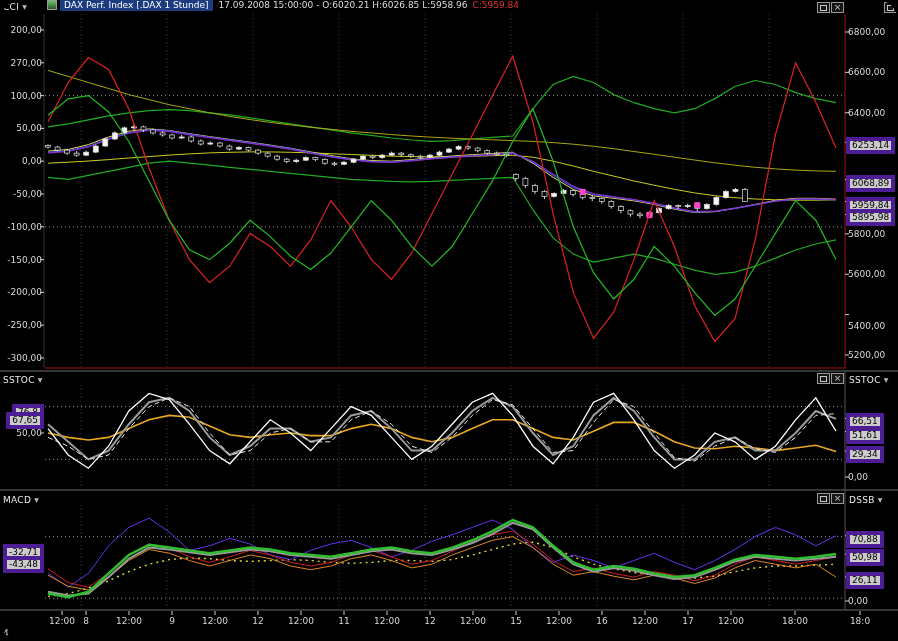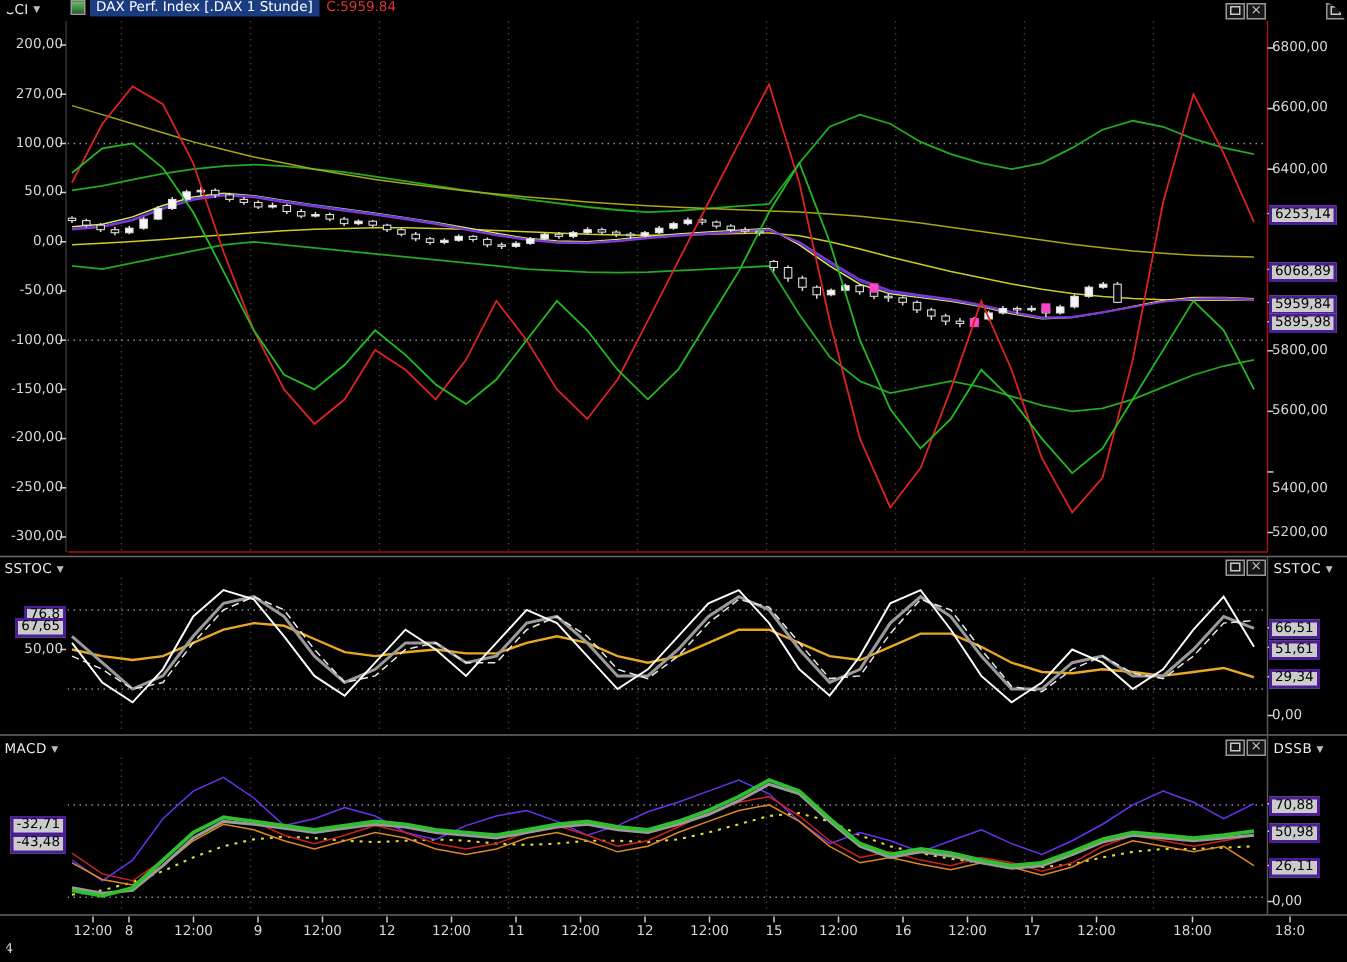--- a/index.html
+++ b/index.html
@@ -8,21 +8,21 @@
   #chart-svg{position:absolute;left:0;top:0;z-index:1;}
   .selector{position:absolute;height:11px;display:flex;align-items:center;font-size:9px;
             color:#ececec;cursor:pointer;z-index:6;letter-spacing:0.3px;}
   .selector .arrow{font-size:6px;margin-left:3px;color:#bdbdbd;line-height:6px;}
   .axis-col{position:absolute;top:0;height:593px;z-index:5;}
   #axis-left{left:0;width:44px;}
   #axis-right{left:846px;width:52px;}
   .axis-label{position:absolute;font-size:9px;line-height:10px;color:#d8d8d8;white-space:nowrap;}
   #axis-left .axis-label{right:2px;}
   #axis-right .axis-label{left:2px;}
-  .axis-label.boxed{background:#cbcbcb;color:#000;border:2px solid #4c1d95;padding:0 2px;line-height:9px;}
+  .axis-label.boxed{background:#cbcbcb;color:#000;border:4px solid #4c1d95;padding:0 2px;line-height:9px;}
   #axis-left .axis-label.boxed{right:0;}
   #axis-right .axis-label.boxed{left:0;}
   #title-bar{position:absolute;left:45px;top:0;width:772px;height:13px;display:flex;align-items:flex-start;
              font-size:9px;z-index:6;background:#000;overflow:hidden;}
   #title-instrument{background:#1c3c80;color:#fff;padding:0 4px;height:11px;line-height:11px;white-space:nowrap;cursor:pointer;}
   #title-quote{margin-left:6px;color:#dcdcdc;white-space:nowrap;}
   #title-close{margin-left:5px;color:#e03434;white-space:nowrap;}
   .chart-icon{width:8px;height:8px;margin:0 3px 0 2px;background:linear-gradient(180deg,#67c067,#2a5c2a);
               border:1px solid #9a9a9a;flex:0 0 auto;}
   .win-btn{position:absolute;width:13px;height:11px;box-sizing:border-box;border:1px solid #989898;
@@ -338,20 +338,21 @@
     <span class="arrow">▼</span>
   </div>
   <div class="selector" style="left:849px;top:494px">
     <span>DSSB</span>
     <span class="arrow">▼</span>
   </div>
 
   <div id="title-bar">
     <span class="chart-icon"></span>
     <span id="title-instrument">DAX Perf. Index [.DAX  1 Stunde]</span>
+    <span id="title-quote">17.09.2008 15:00:00 - O:6020.21 H:6026.85 L:5958.96</span>
     <span id="title-close">C:5959.84</span>
   </div>
 
   <div class="win-btn" style="left:817px;top:2px"><span class="inner-sq"></span></div>
   <div class="win-btn" style="left:831px;top:2px"><span>×</span></div>
   <div class="win-btn" style="left:884px;top:2px"><span class="inner-sq"></span></div>
   <div class="win-btn" style="left:817px;top:373px"><span class="inner-sq"></span></div>
   <div class="win-btn" style="left:831px;top:373px"><span>×</span></div>
   <div class="win-btn" style="left:817px;top:493px"><span class="inner-sq"></span></div>
   <div class="win-btn" style="left:831px;top:493px"><span>×</span></div>

